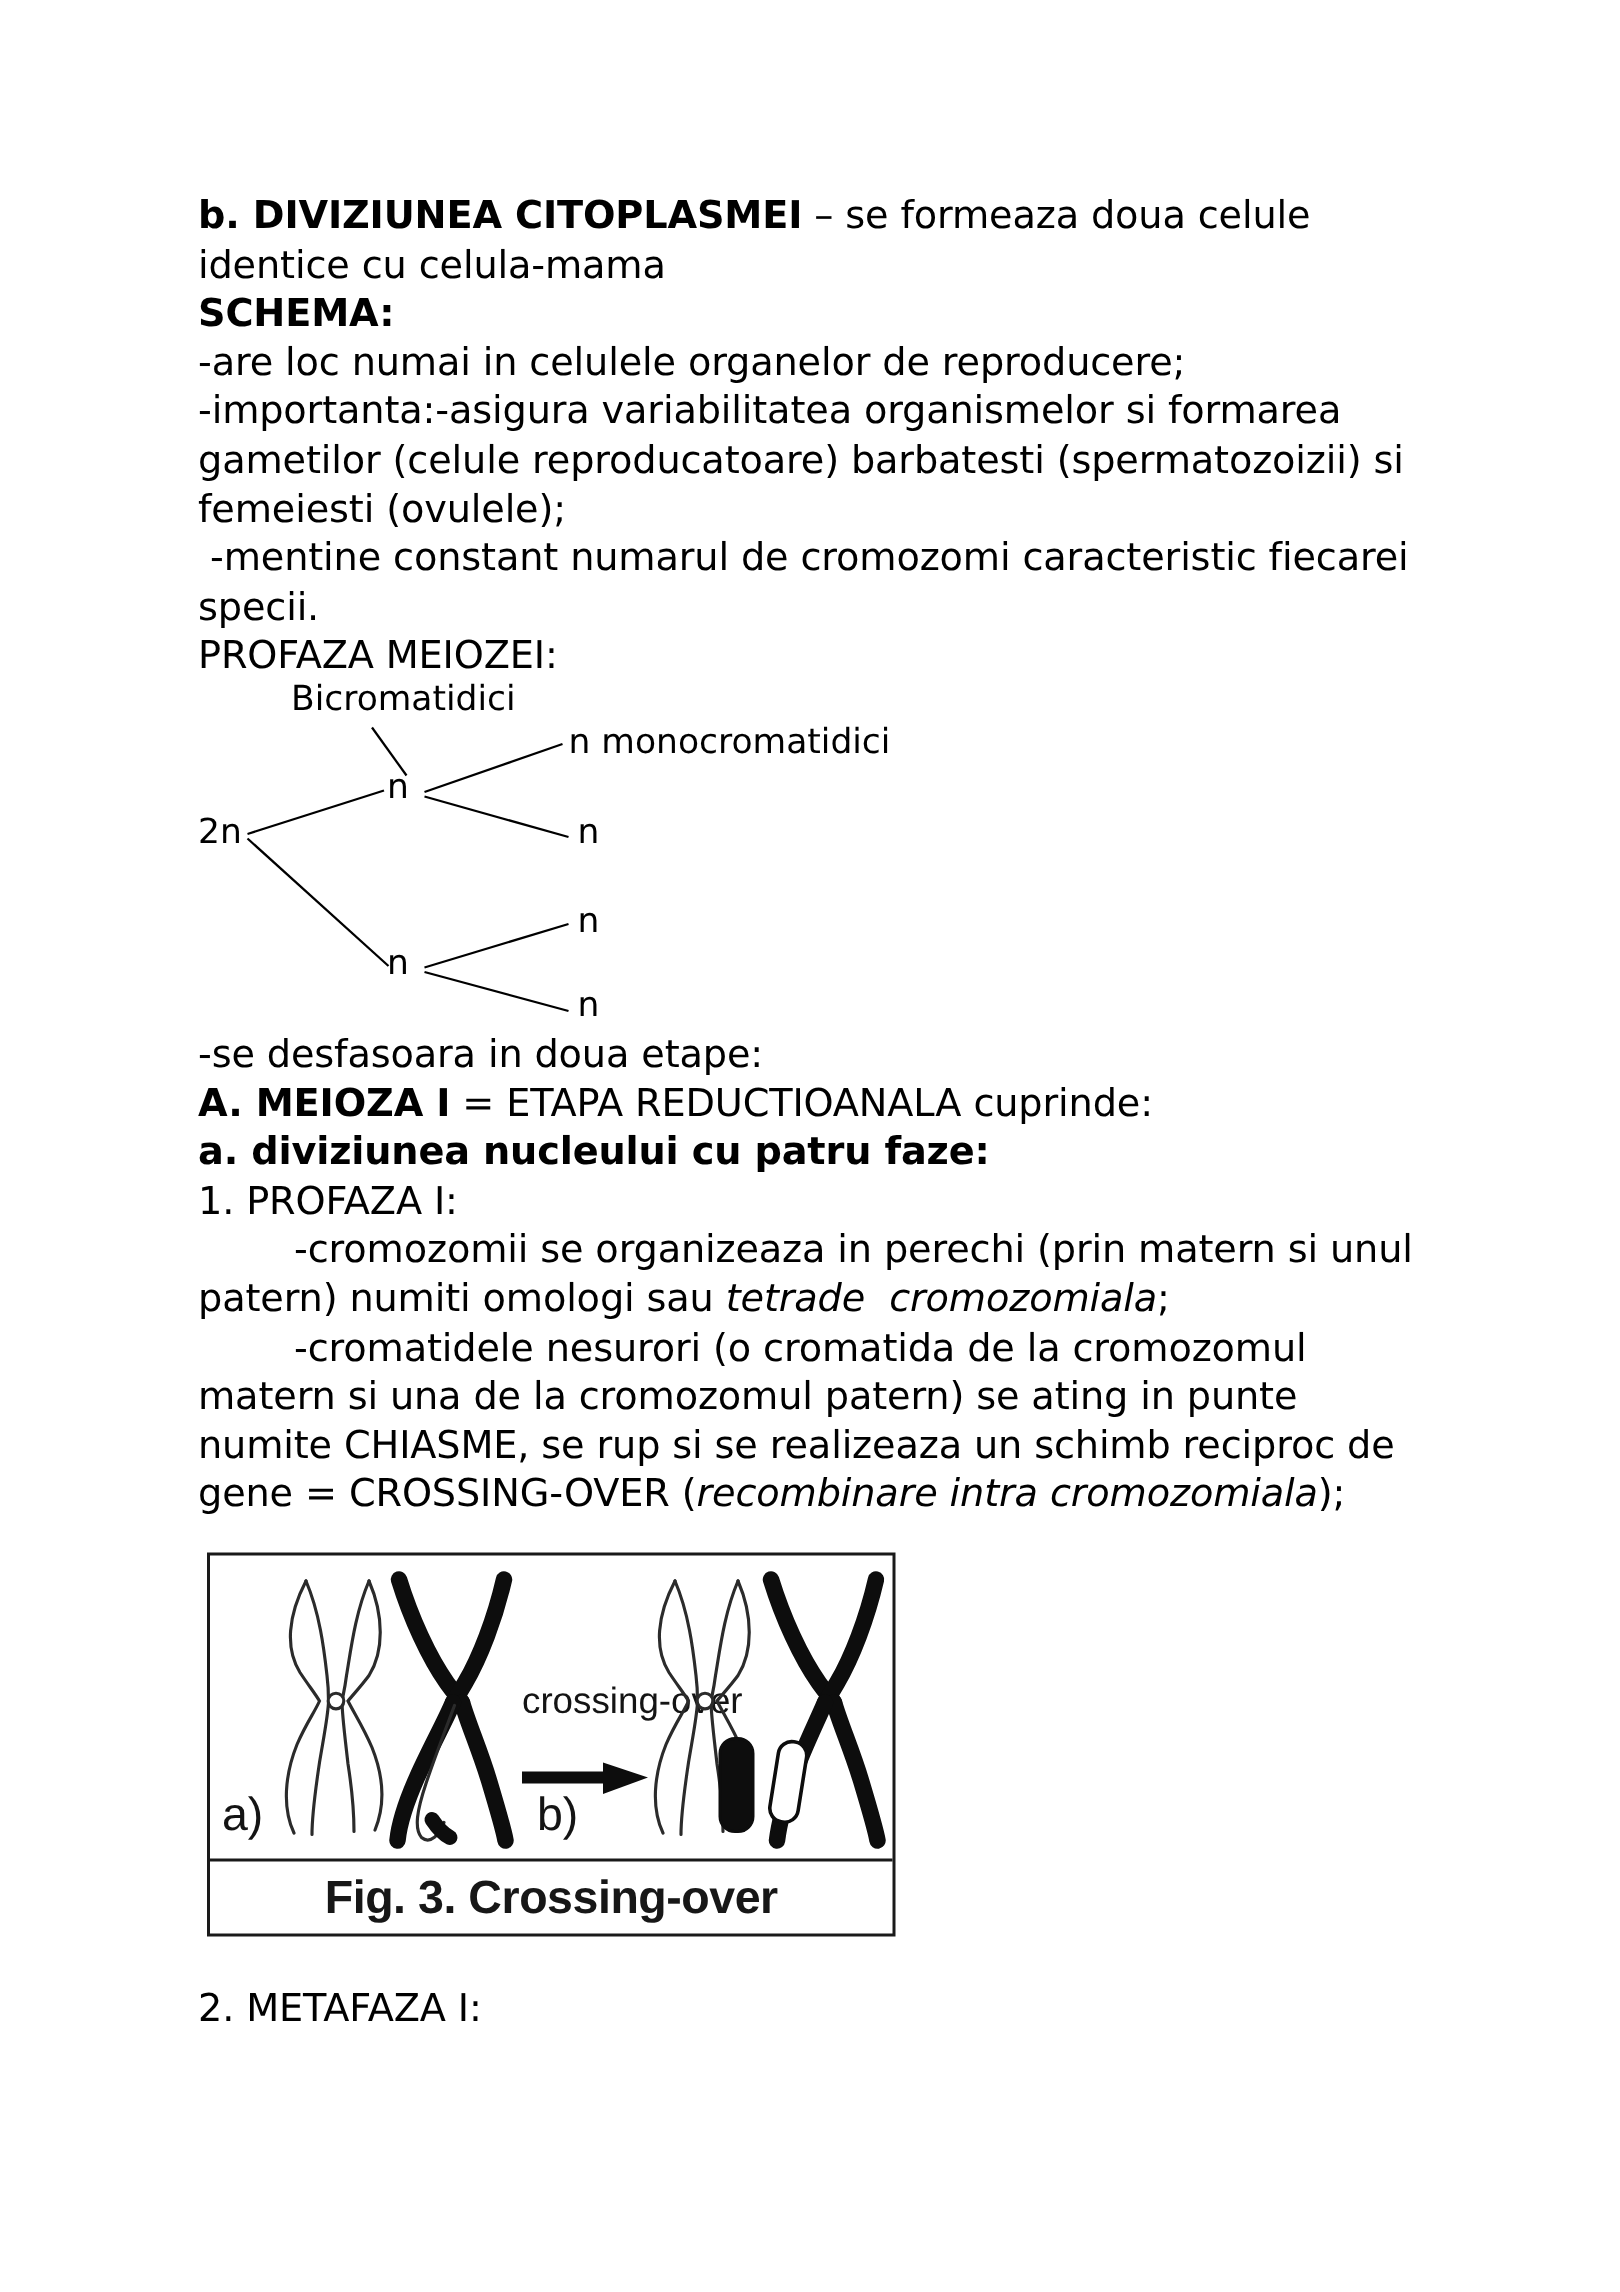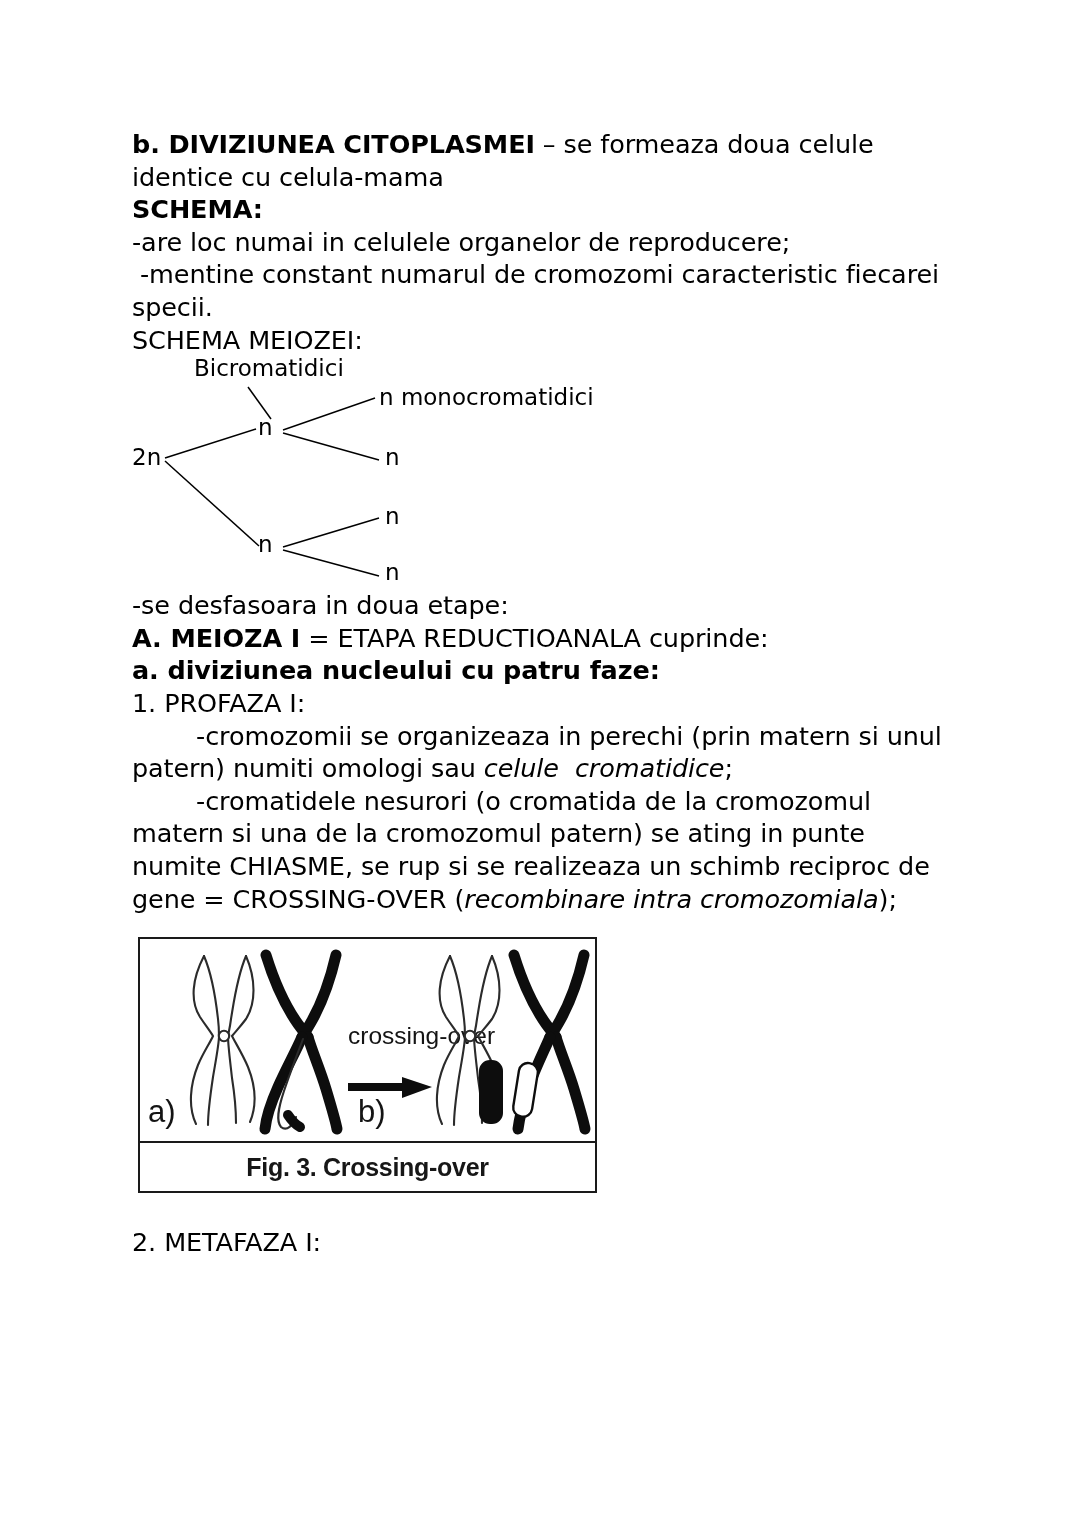--- a/index.html
+++ b/index.html
@@ -88,44 +88,45 @@
   .figure-img svg { display: block; }
   .figure-caption-band {
     border-top: 2.5px solid #1a1a1a;
     height: 48px;
     display: flex;
     align-items: center;
     justify-content: center;
   }
   .figure-caption {
     font-family: "Liberation Sans", sans-serif;
-    font-size: 25px;
+    font-size: 31px;
     font-weight: bold;
     letter-spacing: -0.3px;
     color: #171717;
   }
   .after-fig { margin-top: 24px; }
   .blank-line { height: 32.6px; }
 </style>
 </head>
 <body>
 
 <div class="page">
   <div class="doc-body">
 
     <div class="line"><span class="b">b. DIVIZIUNEA CITOPLASMEI</span><span> – se formeaza doua celule identice cu celula-mama</span></div>
 
     <div class="line"><span class="b">SCHEMA:</span></div>
 
     <div class="line">-are loc numai in celulele organelor de reproducere;</div>
 
+    <div class="line">-importanta:-asigura variabilitatea organismelor si formarea gametilor (celule reproducatoare) barbatesti (spermatozoizii) si femeiesti (ovulele);</div>
 
     <div class="line"> -mentine constant numarul de cromozomi caracteristic fiecarei specii.</div>
 
-    <div class="line">SCHEMA MEIOZEI:</div>
+    <div class="line">PROFAZA MEIOZEI:</div>
 
     <div class="schema">
       <svg viewBox="0 0 560 232">
 
         <line x1="116" y1="30" x2="139" y2="62" stroke="#000" stroke-width="1.5"></line>
 
         <line x1="33" y1="101" x2="124" y2="72" stroke="#000" stroke-width="1.5"></line>
 
         <line x1="33" y1="104" x2="127" y2="189" stroke="#000" stroke-width="1.5"></line>
 
@@ -148,21 +149,21 @@
     </div>
 
     <div class="line">-se desfasoara in doua etape:</div>
 
     <div class="line"><span class="b">A. MEIOZA I</span><span> = ETAPA REDUCTIOANALA cuprinde:</span></div>
 
     <div class="line"><span class="b">a. diviziunea nucleului cu patru faze:</span></div>
 
     <div class="line">1. PROFAZA I:</div>
 
-    <div class="line"><span>        -cromozomii se organizeaza in perechi (prin matern si unul patern) numiti omologi sau </span><span class="i">celule  cromatidice</span><span>;</span></div>
+    <div class="line"><span>        -cromozomii se organizeaza in perechi (prin matern si unul patern) numiti omologi sau </span><span class="i">tetrade  cromozomiala</span><span>;</span></div>
 
     <div class="line"><span>        -cromatidele nesurori (o cromatida de la cromozomul matern si una de la cromozomul patern) se ating in punte numite CHIASME, se rup si se realizeaza un schimb reciproc de gene = CROSSING-OVER (</span><span class="i">recombinare intra cromozomiala</span><span>);</span></div>
 
     <div class="figure-wrap">
       <div class="figure-box">
         <div class="figure-img">
           <svg width="454" height="202" viewBox="0 0 454 202">
             <defs>
               <style>
                 .outl { fill:none; stroke:#2b2b2b; stroke-width:2.1; stroke-linecap:round; }

